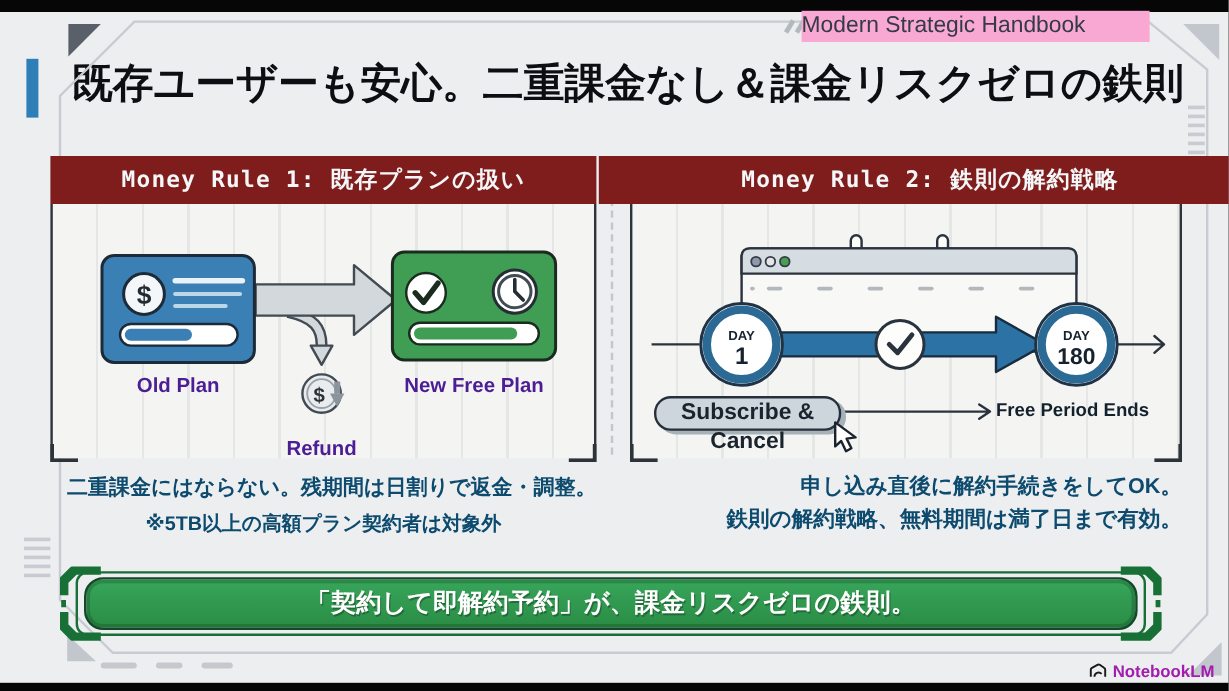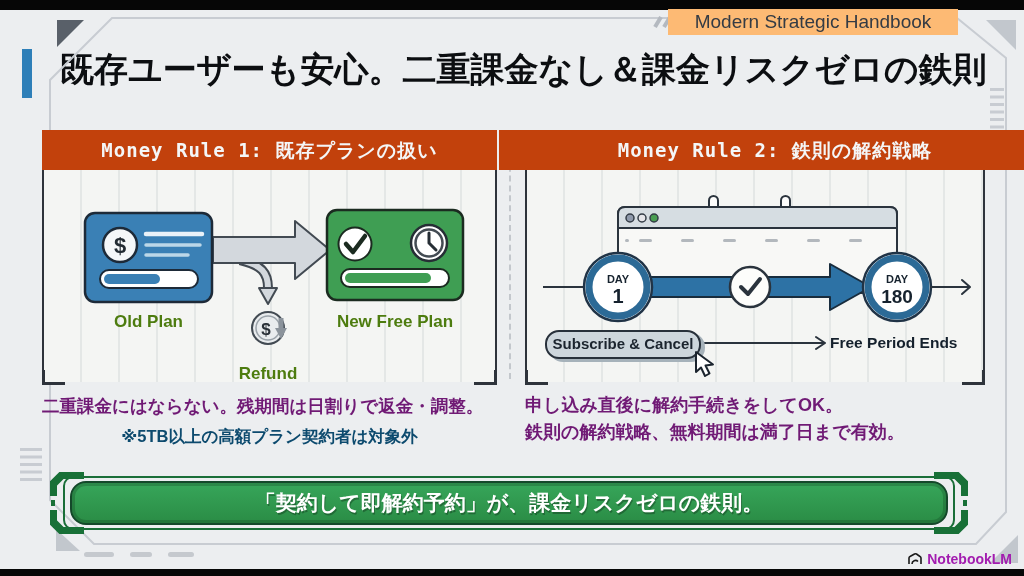--- a/index.html
+++ b/index.html
@@ -3,44 +3,44 @@
 <meta charset="utf-8">
 <style>
   html,body{margin:0;padding:0;background:#000;}
   #stage{position:relative;width:1024px;height:576px;background:#eceef0;overflow:hidden;
          font-family:"Liberation Sans","DejaVu Sans",sans-serif;}
   .abs{position:absolute;}
   
   .bar-top{left:0;top:0;width:1024px;height:10px;background:#060606;}
   .bar-bottom{left:0;top:569px;width:1024px;height:7px;background:#060606;}
   
-  .brand{left:668px;top:9px;width:290px;height:26px;line-height:26px;text-align:center;
-         font-size:19px;font-weight:500;color:#343b44;background:#fdba74;z-index:3;}
+  .brand{left:668px;top:9px;width:290px;height:26px;line-height:26px;
+         font-size:19px;font-weight:500;color:#343b44;background:#f9a8d4;z-index:3;}
   
   .accent-bar{left:22px;top:49px;width:10px;height:49px;background:#2e7fb8;}
   .page-title{left:60px;top:47px;width:950px;font-size:34px;font-weight:900;color:#0c0e11;
               letter-spacing:0px;white-space:nowrap;}
   
-  .panel-header{height:40px;background:#c2410c;color:#f4f6f7;text-align:center;line-height:40px;
+  .panel-header{height:40px;background:#7f1d1d;color:#f4f6f7;text-align:center;line-height:40px;
                 font-family:"DejaVu Sans Mono","Liberation Mono",monospace;font-weight:700;font-size:19px;letter-spacing:1px;}
   .panel-body{background:#f4f5f3;
      background-image:repeating-linear-gradient(90deg,transparent 0 36px,#e4e7e6 36px 38px);
      border-left:2px solid #2e333b;border-right:2px solid #2e333b;}
   .corner{width:20px;height:12px;border-bottom:3px solid #2e333b;}
   .corner.l{border-left:3px solid #2e333b;}
   .corner.r{border-right:3px solid #2e333b;}
   .divider{left:509px;top:136px;height:243px;width:0;border-left:2px dashed #c3c7cc;}
   
-  .diagram-label{font-weight:800;color:#4d7c0f;text-align:center;}
-  
-  .caption{text-align:left;font-weight:900;color:#701a75;}
+  .diagram-label{font-weight:800;color:#4c1d95;text-align:center;}
+  
+  .caption{text-align:right;font-weight:900;color:#0c4a6e;}
   .note-red{text-align:center;font-weight:800;color:#0c4a6e;}
   
   .subscribe-btn{left:545px;top:330px;width:152px;height:25px;background:#cdd6dc;border:2.5px solid #27303a;
-     border-radius:14px;text-align:center;line-height:24px;font-size:15px;font-weight:800;color:#1b242e;
+     border-radius:14px;text-align:center;line-height:24px;font-size:19px;font-weight:800;color:#1b242e;
      box-shadow:4px 3px 0 #a6b2ba;z-index:4;}
   .free-ends{left:830px;top:334px;width:160px;font-size:15.5px;font-weight:800;color:#14202c;z-index:4;}
   
   .banner-bar{left:70px;top:481px;width:874px;height:40px;border:2px solid #14482a;border-radius:16px;
      background:linear-gradient(#37a65a,#2a8c45);box-shadow:inset 0 0 0 3px rgba(15,60,30,.28);
      text-align:center;line-height:40px;color:#fff;font-size:21px;font-weight:900;
      text-shadow:1px 1.5px 0 rgba(0,0,0,.28);z-index:4;}
   
   .footer{right:12px;top:550px;height:18px;display:flex;align-items:center;gap:4px;z-index:4;}
   .footer span{font-size:14px;font-weight:700;color:#a21caf;}

